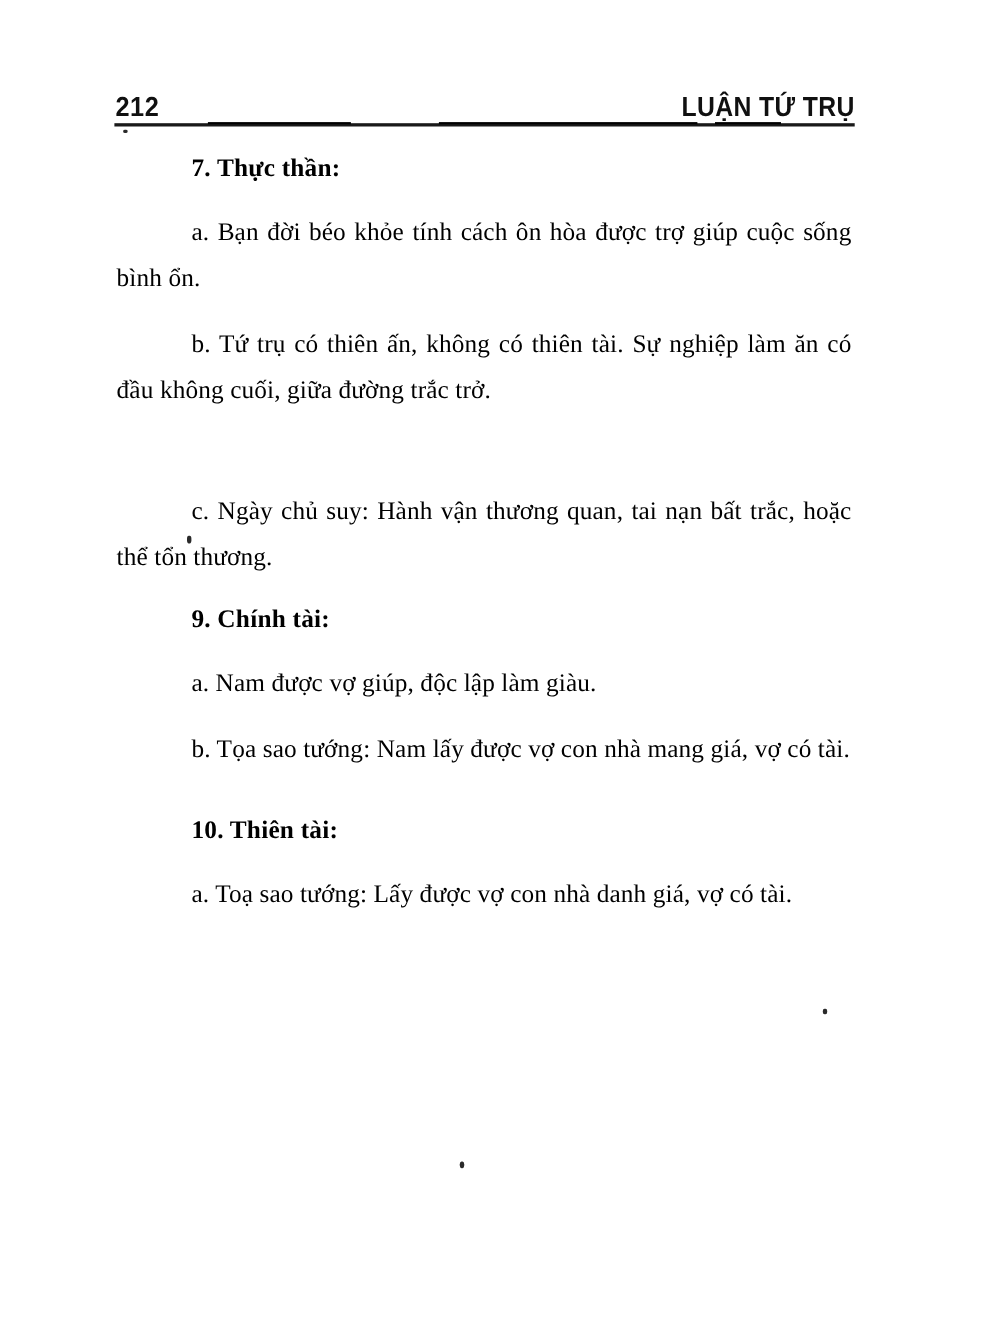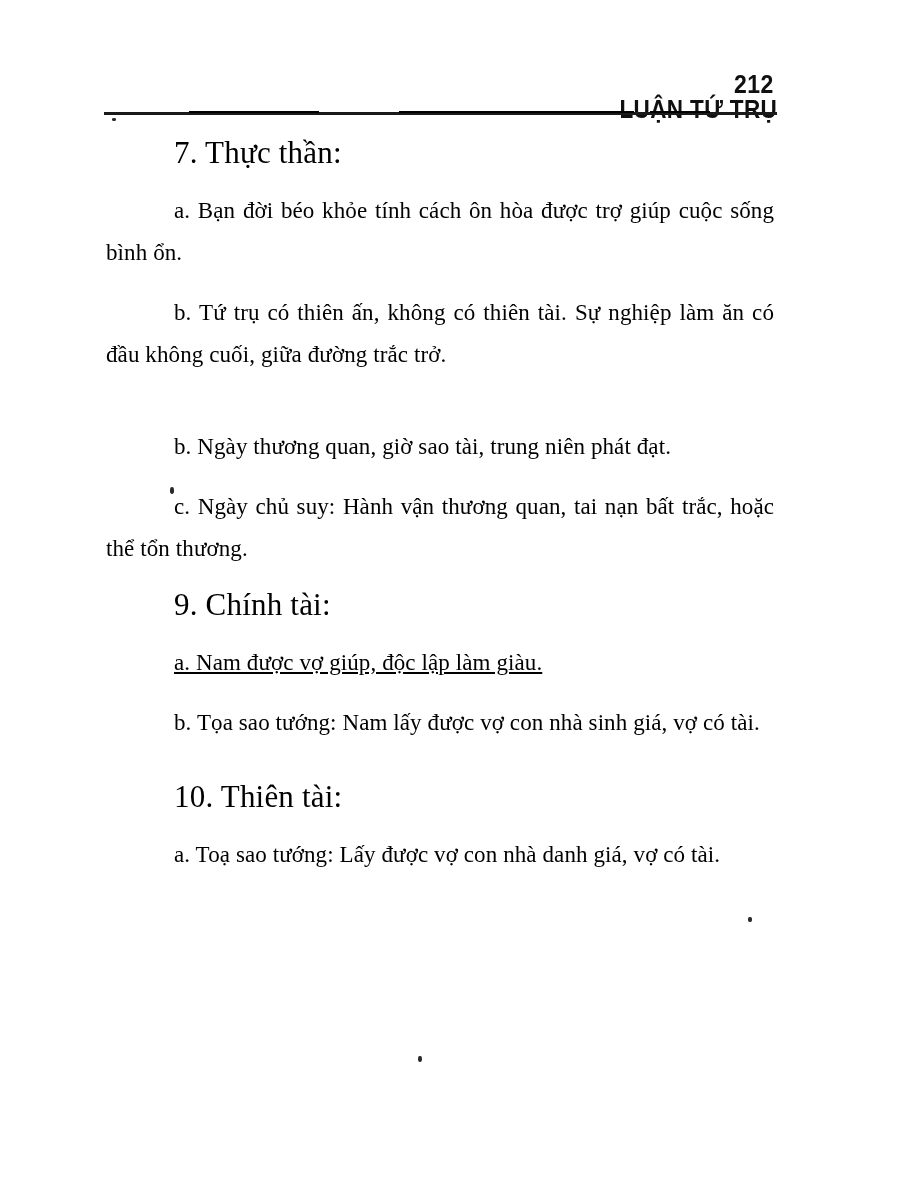--- a/index.html
+++ b/index.html
@@ -32,21 +32,20 @@
     top: 72px;
     width: 672px;
     height: 38px;
   }
   .header-inner {
     display: flex;
     align-items: flex-end;
     justify-content: space-between;
     width: 100%;
     height: 100%;
-    flex-direction: column;
   }
   .folio {
     font-family: "Liberation Sans", "DejaVu Sans", sans-serif;
     font-size: 25px;
     font-weight: 700;
     letter-spacing: 0.5px;
     line-height: 1;
     color: #101010;
     transform: scaleX(0.92);
     transform-origin: left bottom;
@@ -99,40 +98,39 @@
   }
 
   
   .content {
     position: absolute;
     left: 106px;
     top: 132px;
     width: 668px;
   }
   .heading {
-    font-size: 31px;
-    font-weight: 400;
+    font-size: 23px;
+    font-weight: 700;
     line-height: 42px;
     margin: 0 0 2px 0;
     padding-left: 68px;
     letter-spacing: 0.2px;
     white-space: nowrap;
   }
   .para {
     font-size: 23px;
     line-height: 42px;
     margin: 0;
     text-align: justify;
     text-justify: inter-word;
     text-indent: 68px;
     letter-spacing: 0.1px;
   }
   .para.last-flush {
     text-align: left;
-    text-decoration: underline;
   }
   .gap-s { height: 14px; }
   .gap-m { height: 18px; }
 
   
   .speck {
     position: absolute;
     background: #2a2a2a;
     border-radius: 40%;
   }
@@ -160,31 +158,30 @@
     <p class="heading">7. Thực thần:</p>
     <div class="gap-s"></div>
     <p class="para">a. Bạn đời béo khỏe tính cách ôn hòa được trợ giúp cuộc sống bình ổn.</p>
     <div class="gap-m"></div>
     <p class="para">b. Tứ trụ có thiên ấn, không có thiên tài. Sự nghiệp làm ăn có đầu không cuối, giữa đường trắc trở.</p>
 
     <div class="gap-m"></div>
 
     <div class="gap-s"></div>
     <div class="gap-m"></div>
-    <p class="para">b. Ngày thương quan, giờ sao tài, trung niên phát đạt.</p>
     <div class="gap-m"></div>
     <p class="para">c. Ngày chủ suy: Hành vận thương quan, tai nạn bất trắc, hoặc thể tổn thương.</p>
 
     <div class="gap-s"></div>
 
     <p class="heading">9. Chính tài:</p>
     <div class="gap-s"></div>
     <p class="para last-flush">a. Nam được vợ giúp, độc lập làm giàu.</p>
     <div class="gap-m"></div>
-    <p class="para">b. Tọa sao tướng: Nam lấy được vợ con nhà sinh giá, vợ có tài.</p>
+    <p class="para">b. Tọa sao tướng: Nam lấy được vợ con nhà mang giá, vợ có tài.</p>
     <div class="gap-m"></div>
 
     <div class="gap-s"></div>
 
     <p class="heading">10. Thiên tài:</p>
     <div class="gap-s"></div>
     <p class="para">a. Toạ sao tướng: Lấy được vợ con nhà danh giá, vợ có tài.</p>
     <div class="gap-m"></div>
     <div class="gap-m"></div>
 

